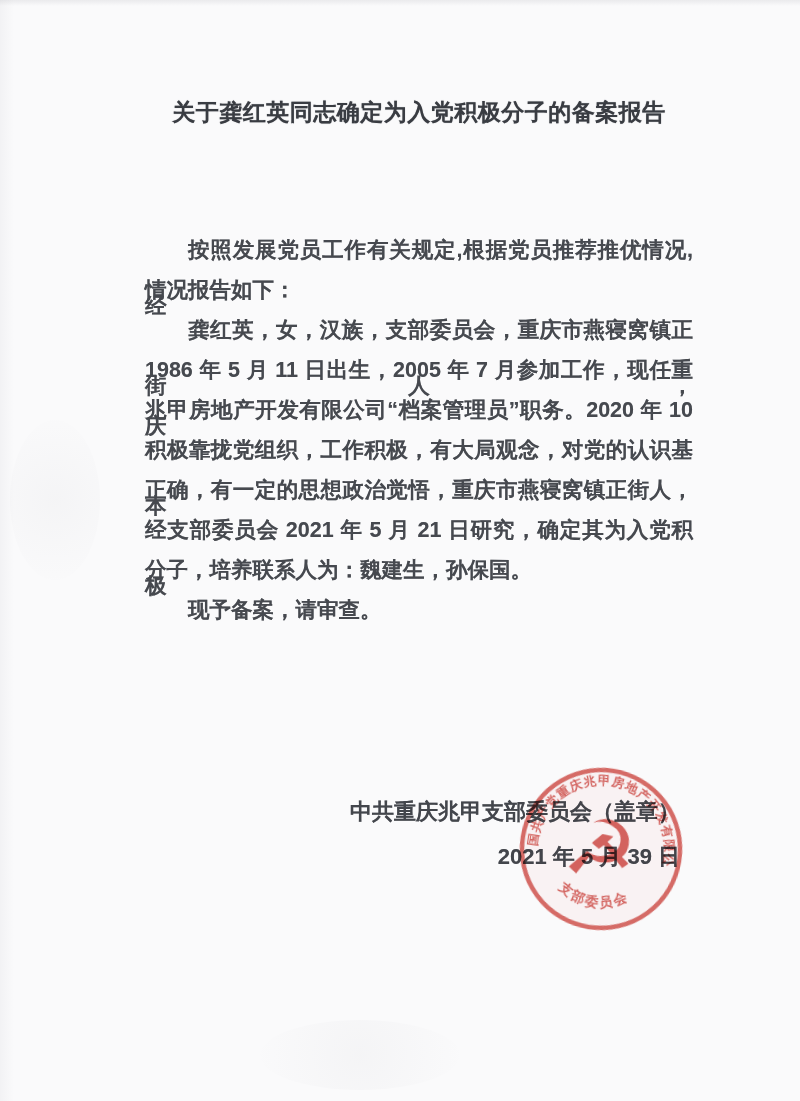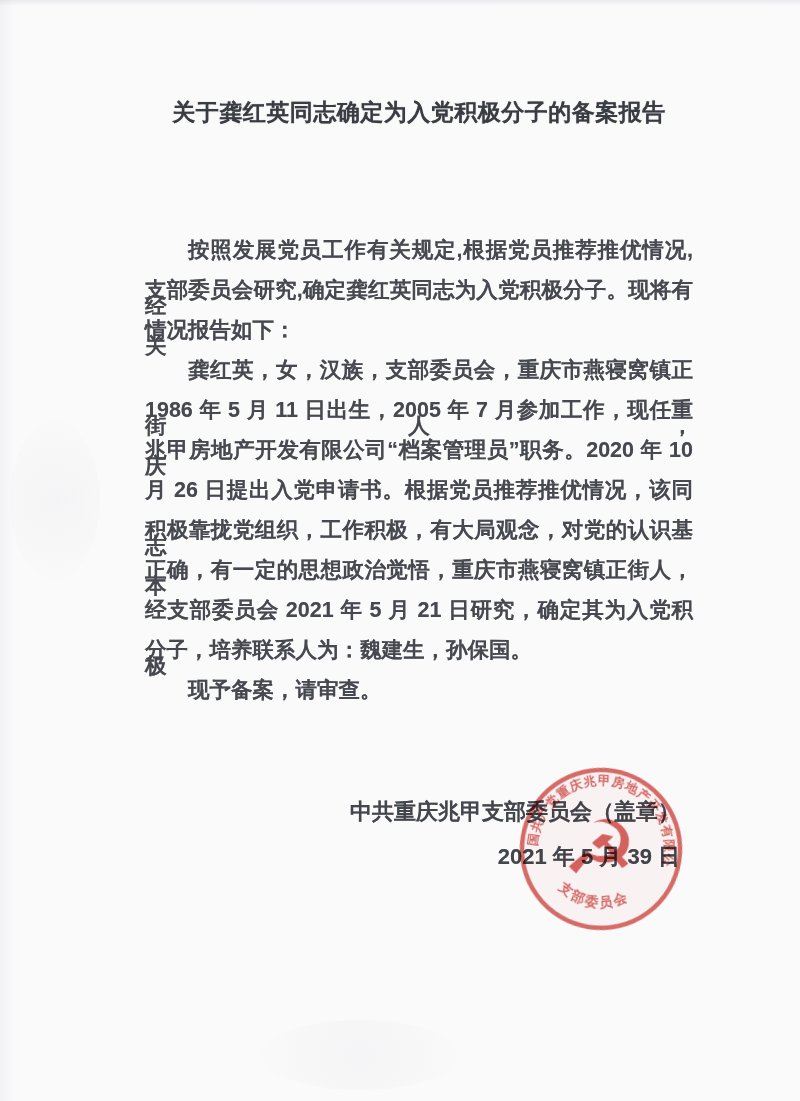--- a/index.html
+++ b/index.html
@@ -87,26 +87,24 @@
 
   <div class="edge-top"></div>
   <div class="smudge s1"></div>
   <div class="smudge s2"></div>
 
   <h1 class="title">关于龚红英同志确定为入党积极分子的备案报告</h1>
 
 
   <div class="body-text">
     <div class="line indent full">按照发展党员工作有关规定,根据党员推荐推优情况,经</div>
-    <div class="line full">支部委员会研究,确定龚红英同志为入党积极分子。现将有关</div>
     <div class="line">情况报告如下：</div>
     <div class="line indent full">龚红英，女，汉族，支部委员会，重庆市燕寝窝镇正街人，</div>
     <div class="line full">1986 年 5 月 11 日出生，2005 年 7 月参加工作，现任重庆</div>
     <div class="line full">兆甲房地产开发有限公司“档案管理员”职务。2020 年 10</div>
-    <div class="line full">月 26 日提出入党申请书。根据党员推荐推优情况，该同志</div>
     <div class="line full">积极靠拢党组织，工作积极，有大局观念，对党的认识基本</div>
     <div class="line full">正确，有一定的思想政治觉悟，重庆市燕寝窝镇正街人，</div>
     <div class="line full">经支部委员会 2021 年 5 月 21 日研究，确定其为入党积极</div>
     <div class="line">分子，培养联系人为：魏建生，孙保国。</div>
     <div class="line indent">现予备案，请审查。</div>
   </div>
 
   <div class="sig-block">
     <div class="sig-line">中共重庆兆甲支部委员会（盖章）</div>
     <div class="sig-line">2021 年 5 月 39 日</div>

